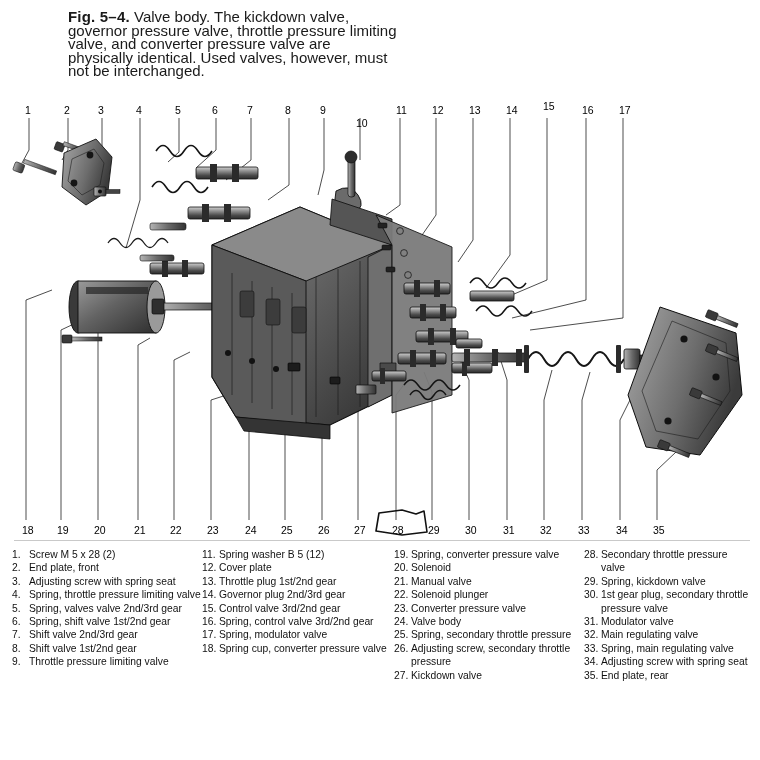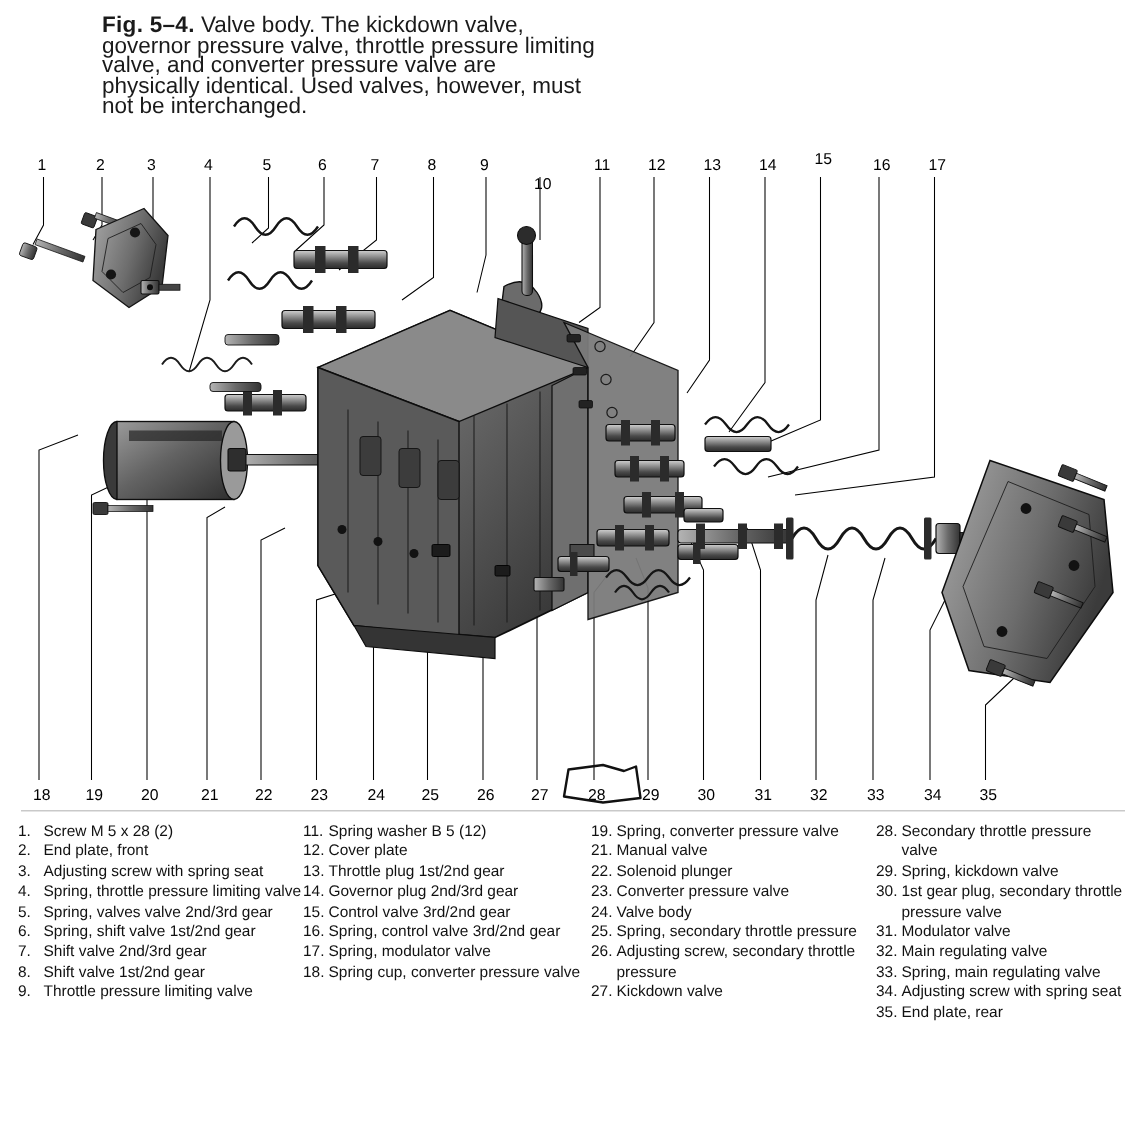--- a/index.html
+++ b/index.html
@@ -559,20 +559,24 @@
           <span class="ptxt">Spring cup, converter pressure valve</span>
         </div>
     </div>
 
     <div class="parts-col c3">
       <div class="pitem">
           <span class="pnum">19.</span>
           <span class="ptxt">Spring, converter pressure valve</span>
         </div>
       <div class="pitem">
+          <span class="pnum">20.</span>
+          <span class="ptxt">Solenoid</span>
+        </div>
+      <div class="pitem">
           <span class="pnum">21.</span>
           <span class="ptxt">Manual valve</span>
         </div>
       <div class="pitem">
           <span class="pnum">22.</span>
           <span class="ptxt">Solenoid plunger</span>
         </div>
       <div class="pitem">
           <span class="pnum">23.</span>
           <span class="ptxt">Converter pressure valve</span>

